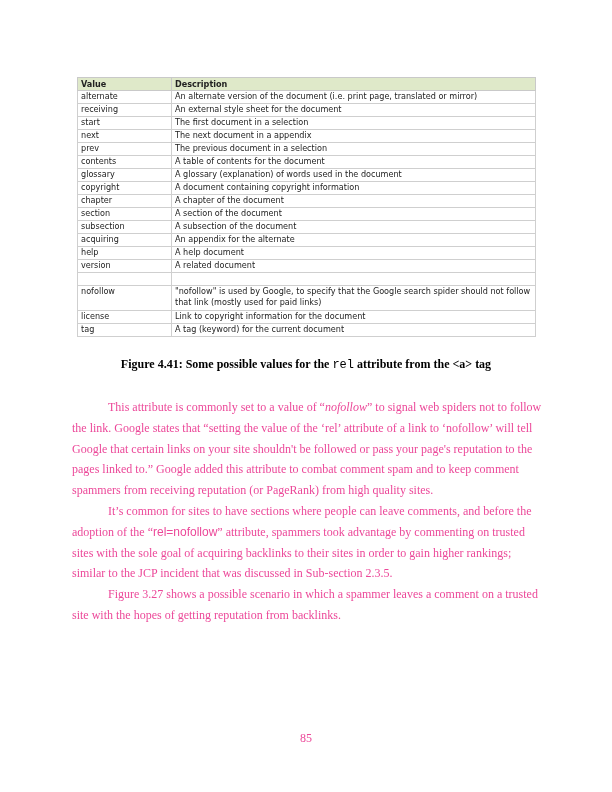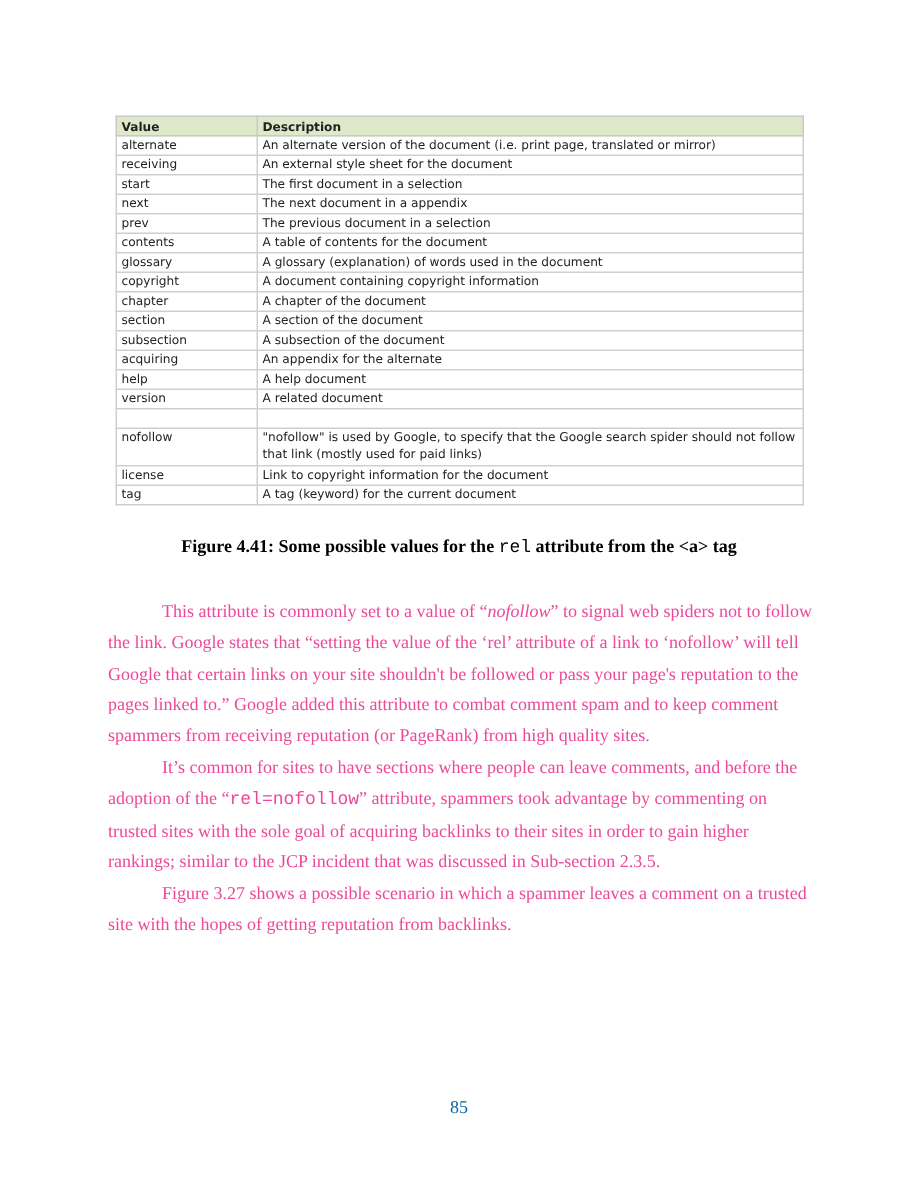--- a/index.html
+++ b/index.html
@@ -29,25 +29,25 @@
     position: absolute; left: 0; width: 612px; top: 357px; text-align: center;
     font-family: "Liberation Serif", serif; font-weight: bold; font-size: 12px; color: #000;
   }
   .caption .mono { font-family: "Liberation Mono", monospace; font-weight: normal; }
 
   .body-text {
     position: absolute; left: 72px; width: 470px; top: 397px;
     font-family: "Liberation Serif", serif; font-size: 12px; line-height: 20.8px; color: #ec4899;
   }
   .body-text p { margin: 0; text-indent: 36px; }
-  .body-text .mono { font-family: Liberation Mono, monospace; font-size: 12px; }
+  .body-text .mono { font-family: Liberation Sans, sans-serif; font-size: 12px; }
 
   .page-number {
     position: absolute; left: 0; width: 612px; top: 731px; text-align: center;
-    font-family: "Liberation Serif", serif; font-size: 12px; color: #0369a1;
+    font-family: "Liberation Serif", serif; font-size: 12px; color: #ec4899;
   }
 </style>
 </head>
 <body>
 
 <div class="page">
 
   <table class="rel-table">
     <thead>
       <tr>

